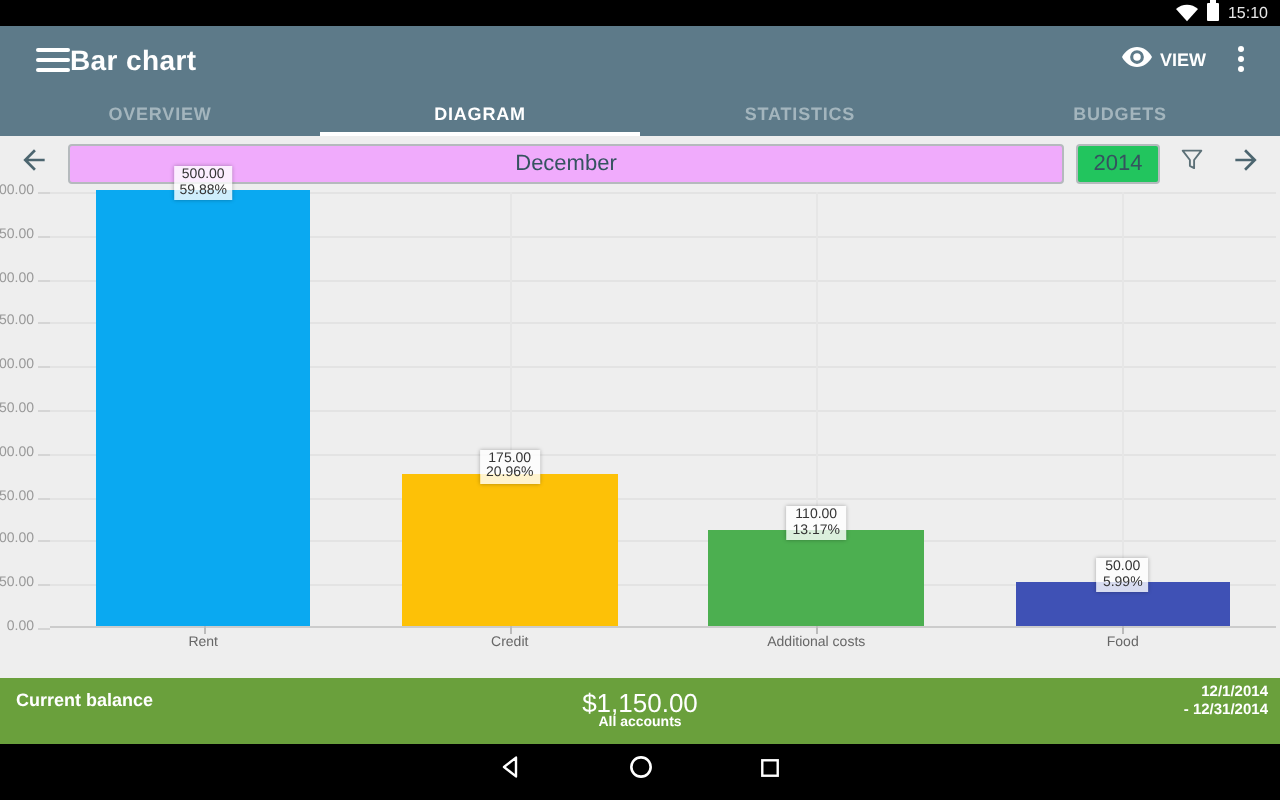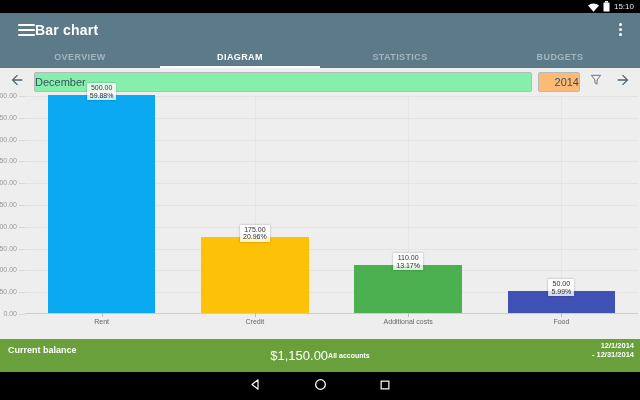--- a/index.html
+++ b/index.html
@@ -23,22 +23,22 @@
 
   
   .tab-bar { height:22px; background:#5d7a89; display:flex; flex:0 0 auto; }
   .tab { flex:1; display:flex; align-items:center; justify-content:center; color:#a3b5bd; font-size:9px; font-weight:600; letter-spacing:.4px; position:relative; cursor:pointer; }
   .tab.active { color:#fff; }
   .tab.active .tab-underline { position:absolute; left:0; right:0; bottom:0; height:2px; background:#fff; }
 
   
   .date-row { height:28px; display:flex; align-items:center; padding:0 6px; gap:6px; flex:0 0 auto; }
   .nav-arrow { width:22px; height:22px; display:flex; align-items:center; justify-content:center; cursor:pointer; }
-  .month-box { flex:1; height:20px; background:#86efac; border:1px solid #b5babd; border-radius:2px; display:flex; align-items:center; justify-content:flex-start; color:#35535f; font-size:11px; cursor:pointer; }
-  .year-box { width:42px; height:20px; background:#fdba74; border:1px solid #b5babd; border-radius:2px; display:flex; align-items:center; justify-content:flex-end; color:#35535f; font-size:11px; cursor:pointer; }
+  .month-box { flex:1; height:20px; background:#f0abfc; border:1px solid #b5babd; border-radius:2px; display:flex; align-items:center; justify-content:center; color:#35535f; font-size:11px; cursor:pointer; }
+  .year-box { width:42px; height:20px; background:#22c55e; border:1px solid #b5babd; border-radius:2px; display:flex; align-items:center; justify-content:center; color:#35535f; font-size:11px; cursor:pointer; }
   .filter-button { width:20px; height:22px; display:flex; align-items:center; justify-content:center; cursor:pointer; }
 
   
   .chart-section { flex:1; display:flex; flex-direction:column; position:relative; }
   .chart-title { height:21px; text-align:center; font-size:8px; color:#555; padding-top:5px; }
   .chart-body { height:218px; position:relative; }
   .y-axis { position:absolute; left:0; top:0; width:25px; height:218px; }
   .y-tick-label { position:absolute; right:8px; font-size:7px; color:#999; white-space:nowrap; }
   .y-tick { position:absolute; right:0; width:6px; height:1px; background:#d5d5d5; }
   .plot-area { position:absolute; left:25px; right:2px; top:0; bottom:0; border-bottom:1px solid #cccccc; }
@@ -47,21 +47,21 @@
   .vgrid { position:absolute; left:50%; top:0; bottom:0; width:1px; background:#e6e6e6; }
   .bar { position:absolute; left:15%; width:70%; bottom:0; z-index:1; cursor:pointer; }
   .bar-tooltip { position:absolute; left:50%; transform:translateX(-50%); z-index:2; background:rgba(255,255,255,0.8); box-shadow:0 0 2px rgba(0,0,0,0.3); padding:1px 3px; text-align:center; font-size:7px; line-height:7.5px; color:#333; white-space:nowrap; }
   .xtick { position:absolute; left:50%; bottom:-4px; width:1px; height:4px; background:#bbb; }
   .x-labels { margin-left:25px; margin-right:2px; display:flex; padding-top:4px; }
   .x-label { width:25%; text-align:center; font-size:7px; color:#666; }
 
   
   .balance-bar { height:33px; background:#6aa03c; position:relative; flex:0 0 auto; color:#fff; cursor:pointer; }
   .balance-label { position:absolute; left:8px; top:6px; font-size:9px; font-weight:bold; }
-  .balance-center { position:absolute; left:0; right:0; top:0; bottom:0; display:flex; flex-direction:row; align-items:center; justify-content:center; }
+  .balance-center { position:absolute; left:0; right:0; top:0; bottom:0; display:flex; flex-direction:column; align-items:center; justify-content:center; }
   .balance-amount { font-size:13px; line-height:13px; }
   .balance-accounts { font-size:7px; font-weight:bold; line-height:8px; }
   .balance-period { position:absolute; right:6px; top:3px; text-align:right; font-size:7.5px; font-weight:bold; line-height:8.5px; }
 
   
   .nav-bar { height:28px; background:#000; display:flex; align-items:center; justify-content:center; gap:51px; flex:0 0 auto; }
   .nav-btn { width:14px; height:14px; display:flex; align-items:center; justify-content:center; cursor:pointer; }
 </style>
 </head>
 <body>
@@ -80,20 +80,26 @@
   </div>
 
   <div class="app-bar">
     <div class="hamburger">
         <span></span>
         <span></span>
         <span></span>
       </div>
     <span class="app-title">Bar chart</span>
     <div class="app-bar-spacer"></div>
+    <div class="view-button">
+      <span><svg width="15" height="11" viewBox="0 0 24 16">
+            <path d="M12 0C7 0 2.5 3.2 0 8c2.5 4.8 7 8 12 8s9.5-3.2 12-8c-2.5-4.8-7-8-12-8zm0 13.5A5.5 5.5 0 1 1 12 2.5a5.5 5.5 0 0 1 0 11zM12 5a3 3 0 1 0 0 6 3 3 0 0 0 0-6z" fill="#fff"></path>
+          </svg></span>
+      <span>VIEW</span>
+    </div>
     <div class="overflow">
         <i></i>
         <i></i>
         <i></i>
       </div>
   </div>
 
   <div class="tab-bar">
     <div class="tab">
         <span>OVERVIEW</span>

